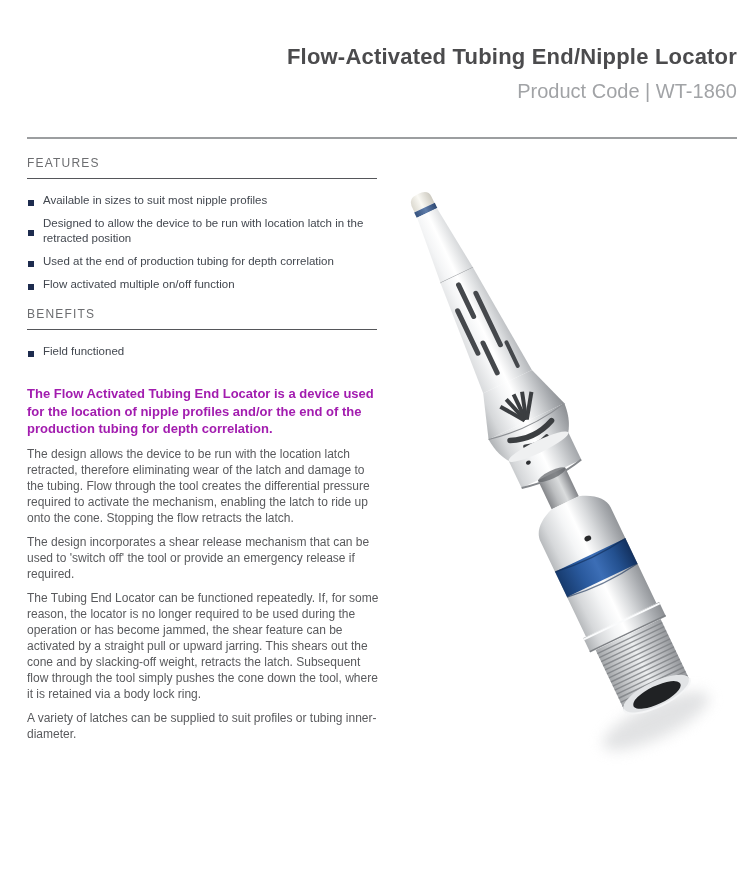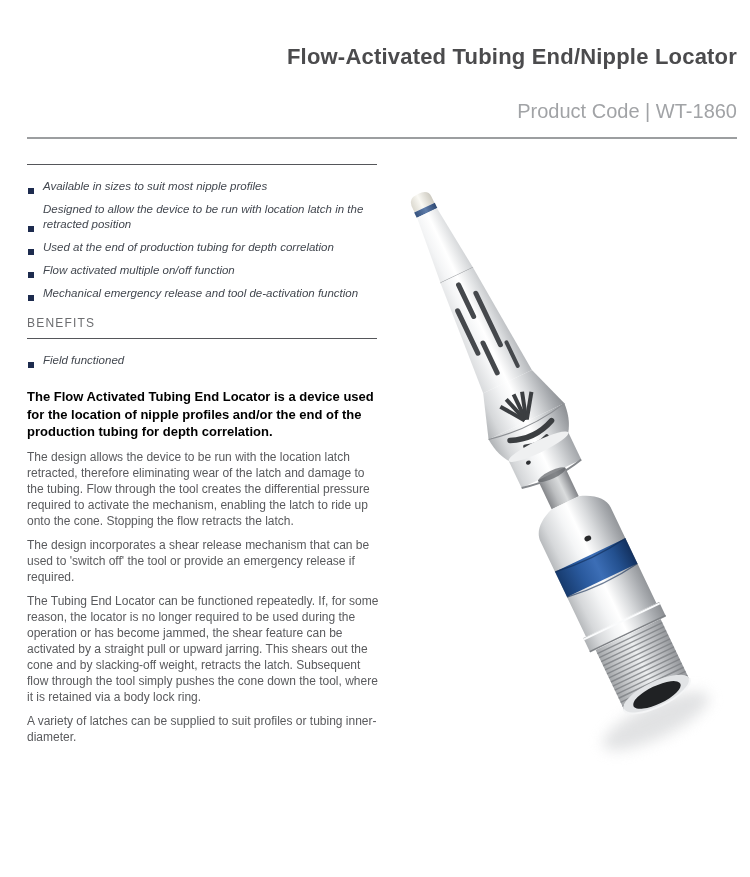--- a/index.html
+++ b/index.html
@@ -14,55 +14,53 @@
   
   .hdr-title {
     position:absolute; top:44px; right:13px;
     font-size:22px; font-weight:700; color:#4b4b4d;
     letter-spacing:0.2px; text-align:right;
   }
   .hdr-sub {
     position:absolute; top:80px; right:13px;
     font-size:20px; font-weight:400; color:#a1a3a6;
     text-align:center;
-    margin-top:20px;
   }
   .rule-main {
     position:absolute; top:137px; left:27px; right:13px;
     height:2px; background:#9c9ea0;
   }
   
   .left-col {
     position:absolute; left:27px; top:156px; width:350px;
   }
   .sec-heading {
     font-size:12px; color:#6c6d70; letter-spacing:1.2px;
     font-weight:400;
   }
   .sec-rule {
     height:1px; background:#55565a; margin:8px 0 14px 0;
   }
   .blist { list-style:none; margin-bottom:15px; }
   .blist li {
-    display:flex; align-items:flex-end;
+    display:flex; align-items:center;
     margin-bottom:8px;
-    font-style:italic;
   }
   .sq {
     flex:0 0 auto;
     width:6px; height:6px; background:#1d2b4e;
     margin:4px 9px 0 1px;
   }
   .btxt {
     font-size:11.5px; color:#42474f; line-height:15px;
   }
   .benefits-block { margin-top:13px; }
   .intro {
-    margin-top:20px;
-    font-size:13px; font-weight:700; color:#000000;
+    margin-top:26px;
+    font-size:13px; font-weight:700; color:#a21caf;
     line-height:17.5px; width:348px;
   }
   .para {
     margin-top:8px;
     font-size:12px; color:#595a5d; line-height:16px; width:352px;
   }
   
   .tool-wrap {
     position:absolute; left:378px; top:184px;
     width:365px; height:630px;
@@ -72,41 +70,38 @@
 <body>
 
 <div class="page">
 
   <div class="hdr-title">Flow-Activated Tubing End/Nipple Locator</div>
   <div class="hdr-sub">Product Code | WT-1860</div>
   <div class="rule-main"></div>
 
   <div class="left-col">
 
+    <div class="sec-heading">FEATURES</div>
     <div class="sec-rule"></div>
     <ul class="blist">
       <li>
         <span class="sq"></span>
         <span class="btxt">Available in sizes to suit most nipple profiles</span>
       </li>
       <li>
         <span class="sq"></span>
         <span class="btxt">Designed to allow the device to be run with location latch in the retracted position</span>
       </li>
       <li>
         <span class="sq"></span>
         <span class="btxt">Used at the end of production tubing for depth correlation</span>
       </li>
       <li>
         <span class="sq"></span>
         <span class="btxt">Flow activated multiple on/off function</span>
-      </li>
-      <li>
-        <span class="sq"></span>
-        <span class="btxt">Mechanical emergency release and tool de-activation function</span>
       </li>
     </ul>
 
     <div class="benefits-block">
       <div class="sec-heading">BENEFITS</div>
       <div class="sec-rule"></div>
       <ul class="blist">
         <li>
           <span class="sq"></span>
           <span class="btxt">Field functioned</span>

